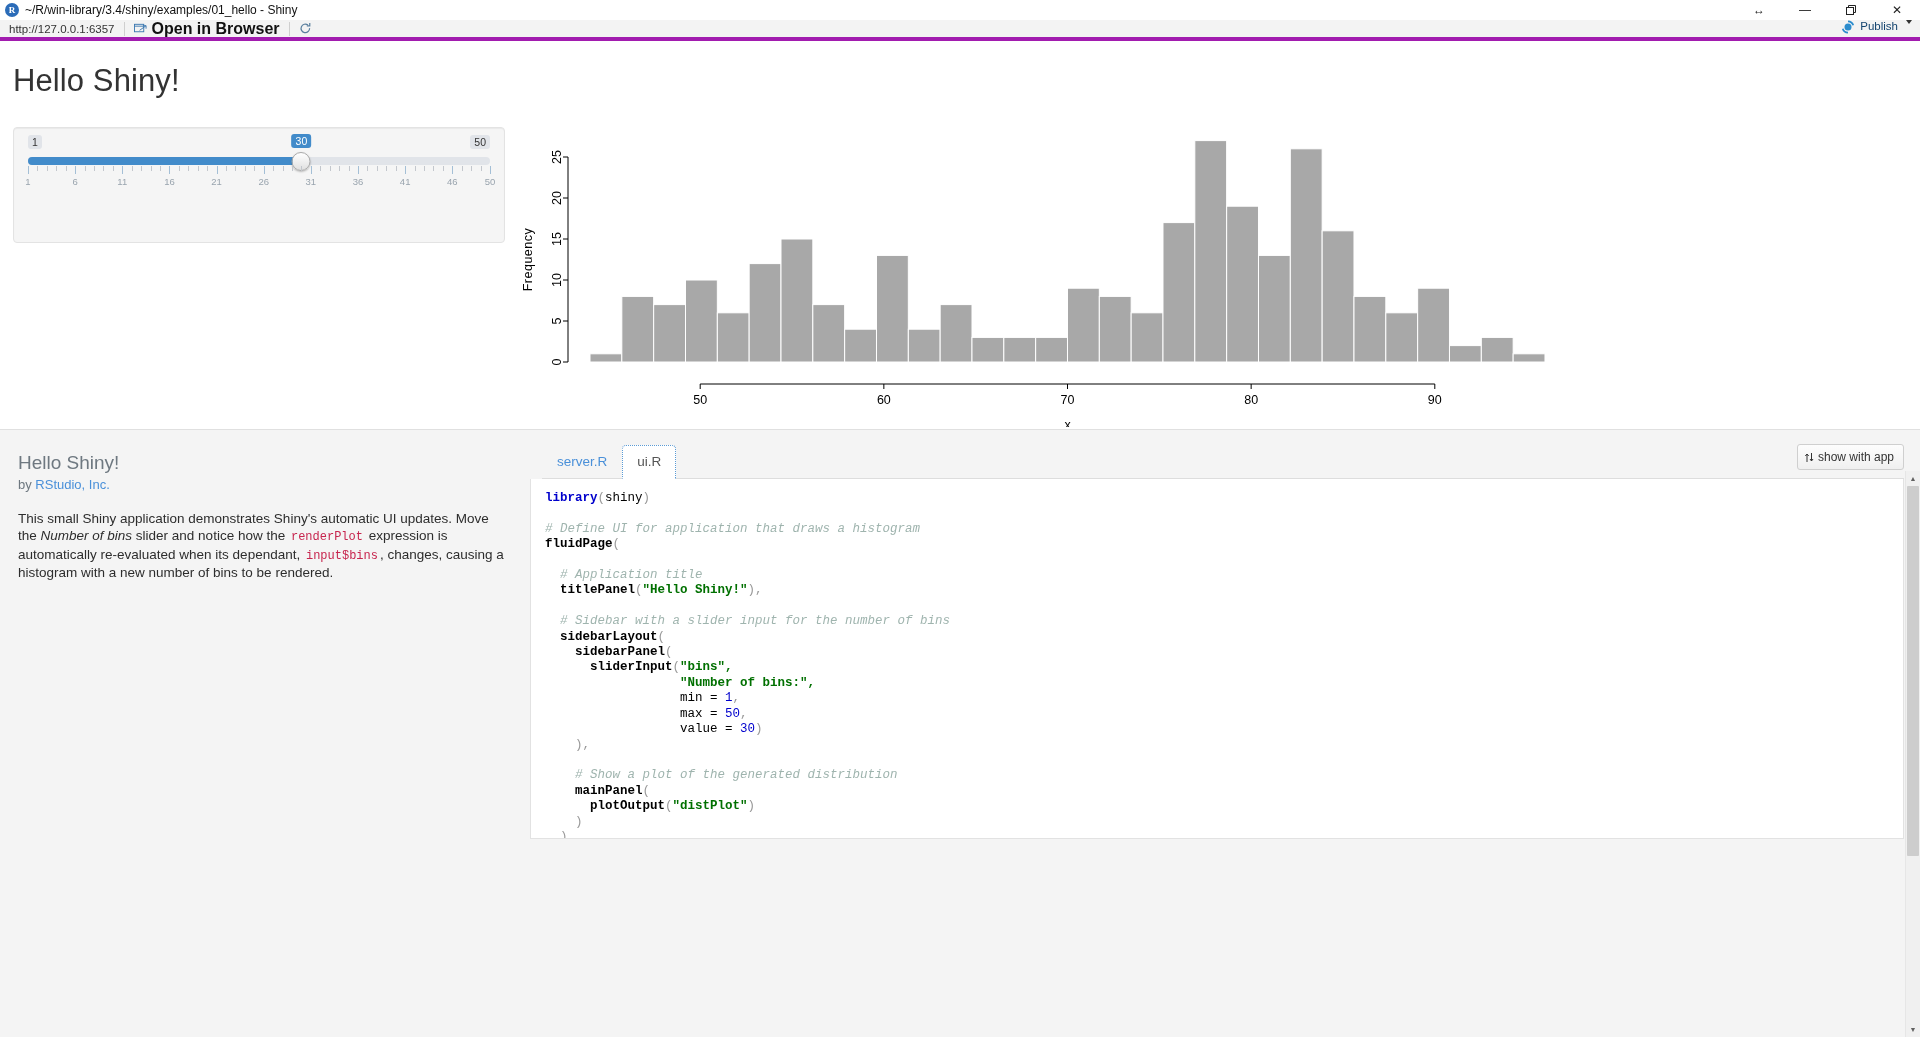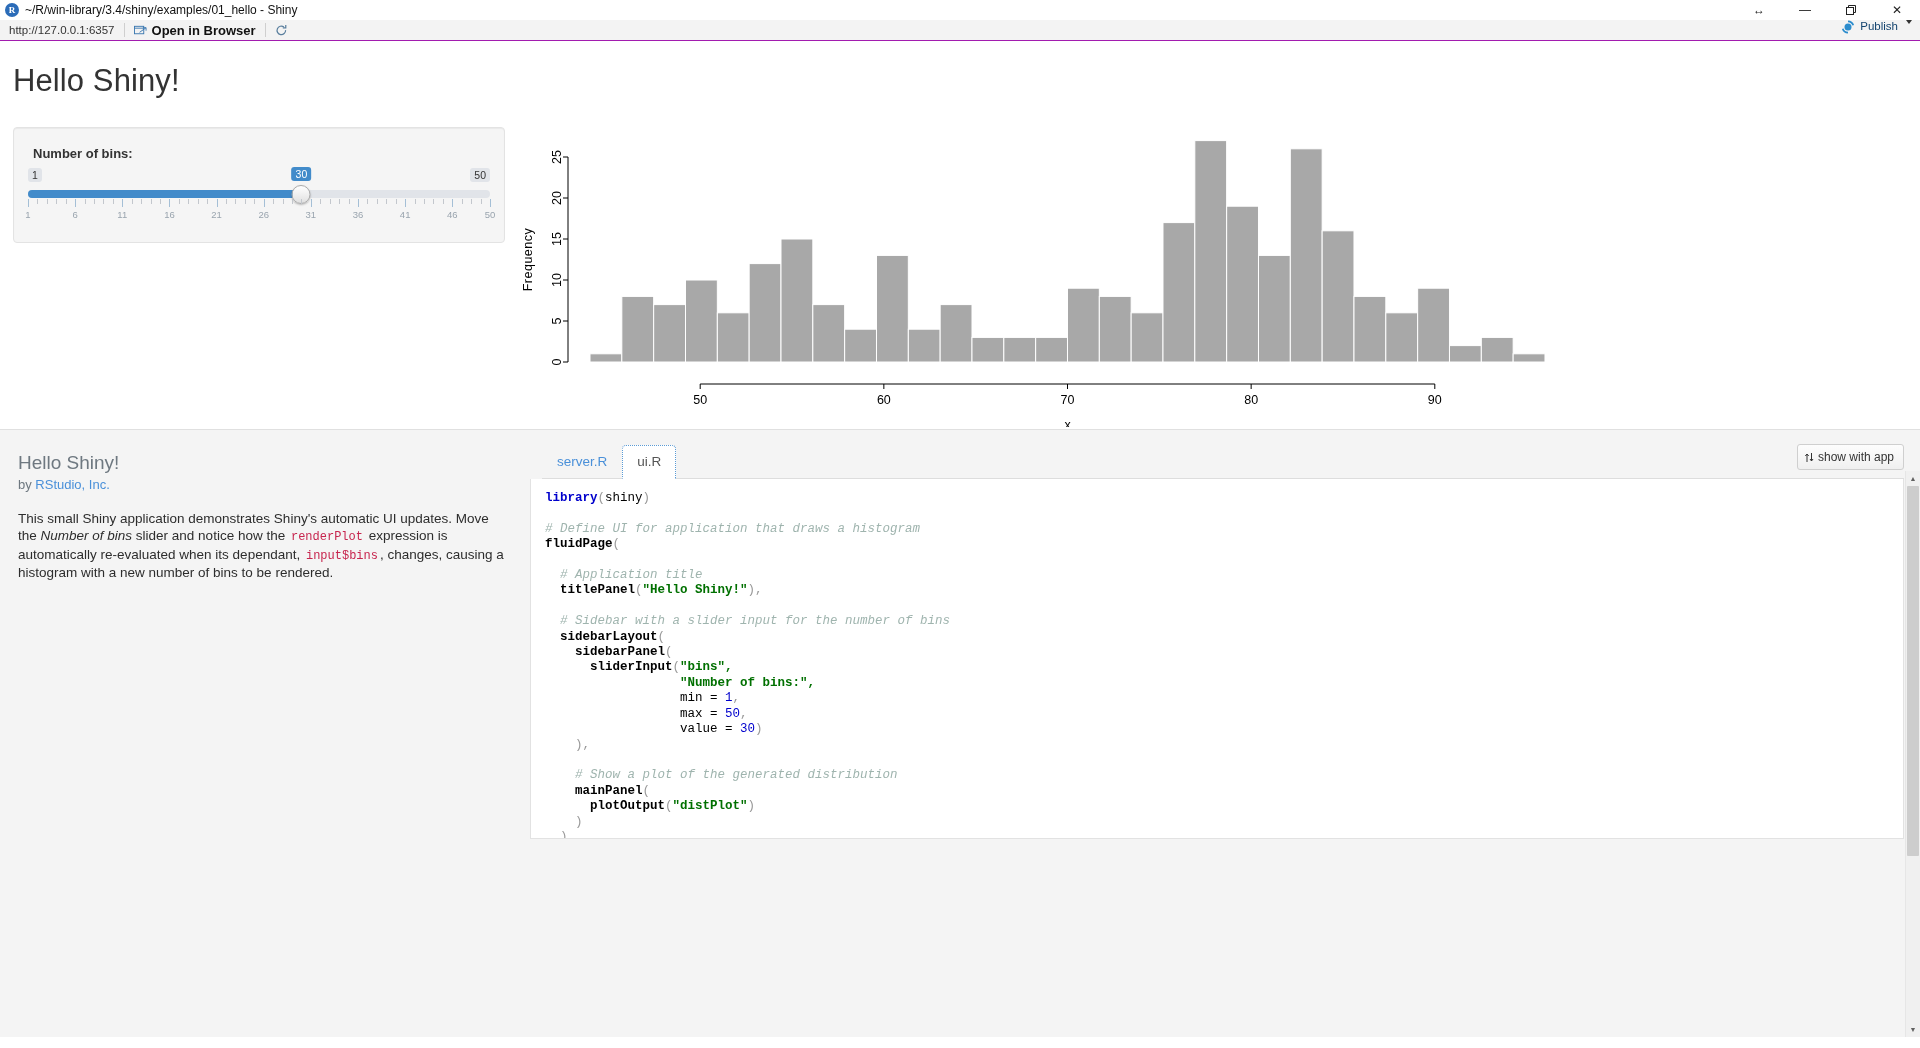--- a/index.html
+++ b/index.html
@@ -35,32 +35,32 @@
   .tb-btn {
     width: 46px; height: 20px;
     display: flex; align-items: center; justify-content: center;
     font-size: 12px; color: #222;
   }
 
   
   .toolbar {
     height: 21px;
     background: #f3f3f3;
-    border-bottom: 1px solid #a21caf;
+    border-bottom: 4px solid #a21caf;
     display: flex; align-items: center;
     position: relative;
     font-size: 11.5px;
   }
   .tbar-url { padding: 0 9px; color: #333; }
   .tbar-sep { width: 1px; height: 14px; background: #cfcfcf; }
   .tbar-item {
     display: flex; align-items: center; gap: 5px;
     padding: 0 9px; height: 21px; color: #111;
   }
-  .tbar-label { font-weight: bold; font-size: 13px; }
+  .tbar-label { font-weight: bold; font-size: 16px; }
   .browser-ico, .refresh-ico { width: 13px; height: 13px; display:block; }
   .tbar-right {
     position: absolute; right: 8px; top: 0; height: 21px;
     display: flex; align-items: flex-start; gap: 5px;
     color: #13436e; font-size: 11.5px;
   }
   .publish-ico { width: 14px; height: 14px; display:block; }
   .caret-dn {
     width: 0; height: 0;
     border-left: 3.5px solid transparent;
@@ -288,21 +288,20 @@
     <span>Publish</span>
     <span class="caret-dn"></span>
   </div>
 </div>
 
 <div class="app-area">
 
   <h1 class="app-title">Hello Shiny!</h1>
 
   <div class="well">
-    <div class="slider-label">Number of bins:</div>
     <div class="slider-wrap">
       <div class="irs-min">1</div>
       <div class="irs-max">50</div>
       <div class="irs-single" id="irsSingle" style="left: 59.1837%;">30</div>
       <div class="irs-line"></div>
       <div class="irs-bar" id="irsBar" style="width: 59.1837%;"></div>
       <div class="irs-handle" id="irsHandle" style="left: 59.1837%;"></div>
       <div class="irs-grid" id="irsGrid">
           <div class="grid-pol major" style="left: 0%;"></div>
           <div class="grid-txt" style="left: 0%;">1</div>

